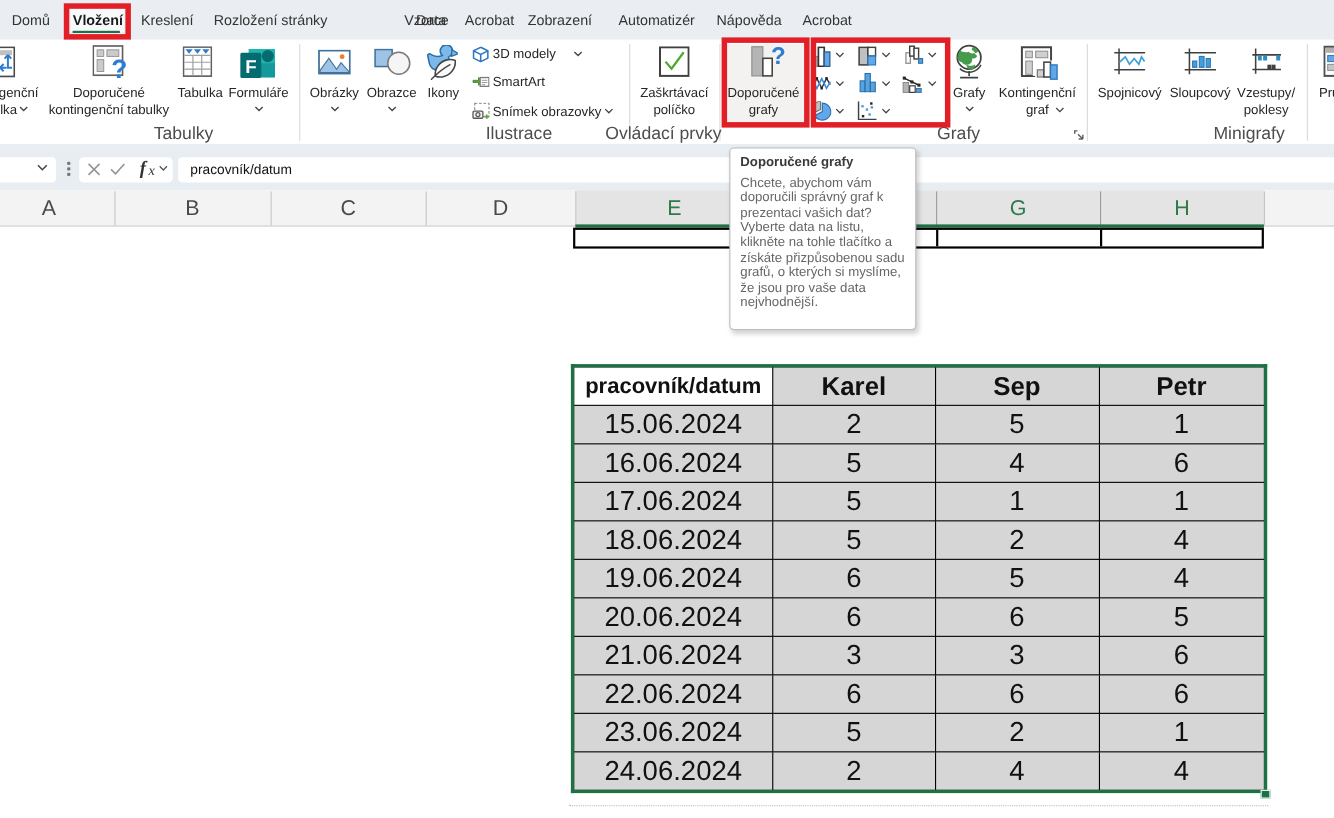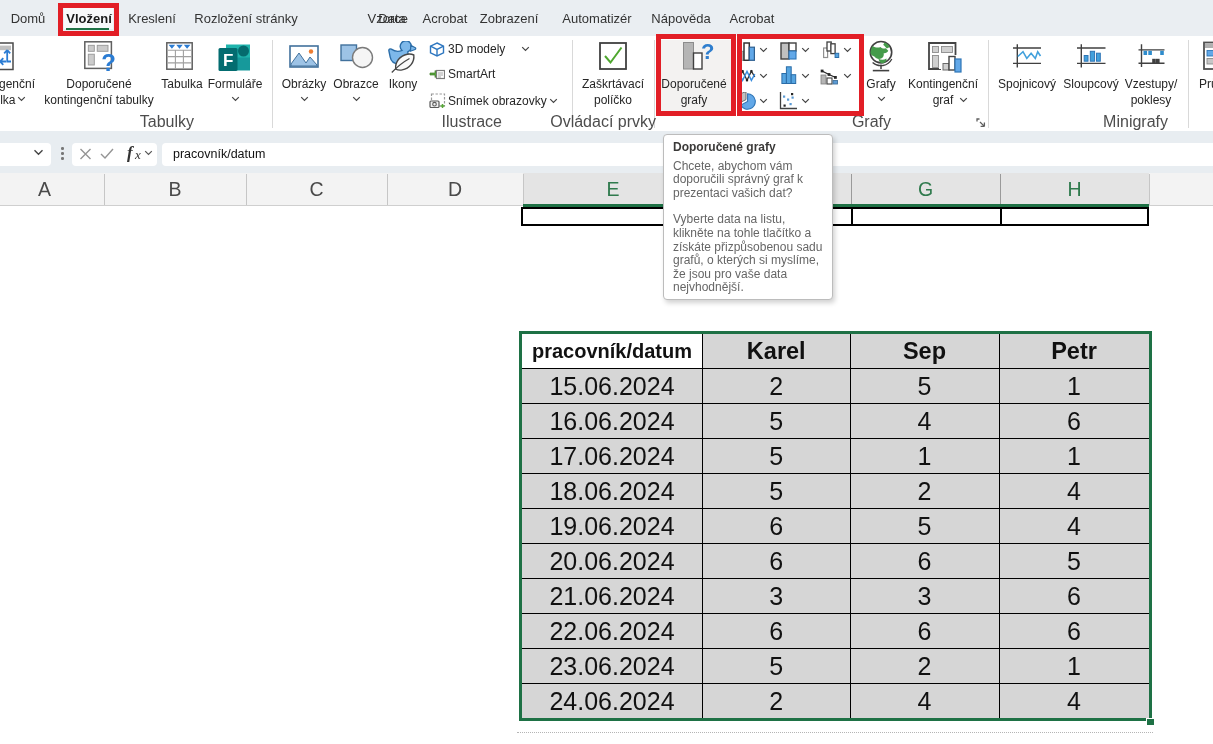--- a/index.html
+++ b/index.html
@@ -484,14 +484,14 @@
 <div class="abs" style="left:519.2px;top:331.2px;width:2.8px;height:389.4px;background:#1e7145;"></div>
 <div class="abs" style="left:1149px;top:331.2px;width:2.8px;height:389.4px;background:#1e7145;"></div>
 
 <div class="abs" style="left:1145.8px;top:717.5px;width:6.8px;height:6.8px;background:#1e7145;border:1.2px solid #fff;"></div>
 
 <div class="abs" style="left:517px;top:732px;width:636px;height:1px;border-top:1.6px dotted #b5b5b5;"></div>
 
 <div id="tip">
   <b>Doporučené grafy</b>
   <div>Chcete, abychom vám doporučili správný graf k prezentaci vašich dat?</div>
-  <div style="margin-top:13px;">Vyberte data na listu, klikněte na tohle tlačítko a získáte přizpůsobenou sadu grafů, o kterých si myslíme, že jsou pro vaše data nejvhodnější.</div>
+  <div style="">Vyberte data na listu, klikněte na tohle tlačítko a získáte přizpůsobenou sadu grafů, o kterých si myslíme, že jsou pro vaše data nejvhodnější.</div>
 </div>
 
 </body></html>

